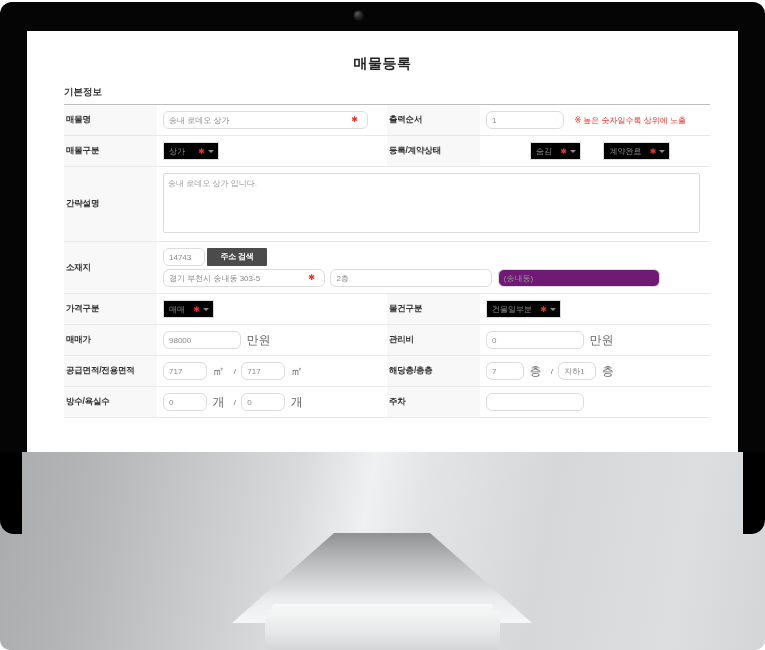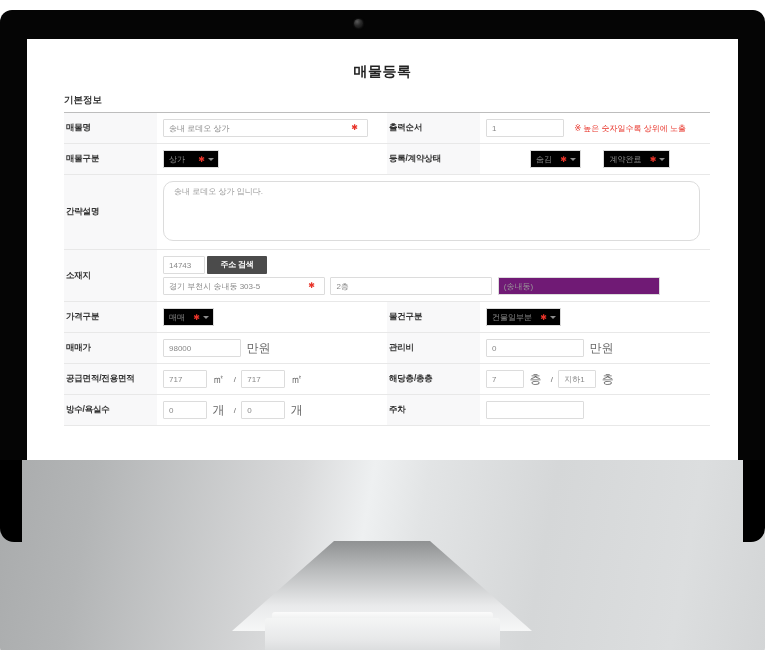--- a/index.html
+++ b/index.html
@@ -5,21 +5,21 @@
   * { box-sizing: border-box; margin: 0; padding: 0; }
   html, body {
     width: 765px; height: 650px;
     background: #ffffff;
     font-family: "Liberation Sans", "DejaVu Sans", sans-serif;
     overflow: hidden;
   }
 
   
   #monitor-frame {
-    position: absolute; left: 0; top: 8px; width: 765px; height: 490px;
+    position: absolute; left: 0; top: 0; width: 765px; height: 490px;
   }
   #monitor-bezel {
     position: absolute; left: 0; top: 2px; width: 765px; height: 450px;
     background: #050505;
     border-radius: 12px 12px 0 0;
   }
   #webcam-dot {
     position: absolute; left: 354px; top: 11px; width: 9px; height: 9px;
     border-radius: 50%;
     background: radial-gradient(circle at 35% 30%, #5a5a5a 0%, #2a2a2a 45%, #0b0b0b 100%);
@@ -109,40 +109,40 @@
   input.tf, .fakeinput {
     font-family: "Liberation Sans", sans-serif;
     font-size: 8px;
     color: #888;
     border: 1px solid #dcdcdc;
     background: #fff;
     height: 18px;
     padding: 0 5px;
     outline: none;
     vertical-align: middle;
-    border-radius: 1px;
+    border-radius: 6px;
   }
   input.tf::placeholder { color: #a9a9a9; }
   input.tf.disabled { background: #701a75; color: #999; }
 
   .w-long  { width: 200px; }
   .w-xlong { width: 205px; }
   .w-mid   { width: 78px; }
   .w-sm    { width: 44px; }
   .w-xs    { width: 38px; }
   .w-addr  { width: 162px; }
   .w-zip   { width: 42px; }
 
   textarea.ta {
     font-family: "Liberation Sans", sans-serif;
     font-size: 8px; color: #999;
     border: 1px solid #dcdcdc; background: #fff;
     width: 537px; height: 60px;
-    padding: 4px 10px; resize: none; outline: none;
-    border-radius: 10px;
+    padding: 4px 4px; resize: none; outline: none;
+    border-radius: 2px;
   }
 
   
   .sel {
     position: relative; display: inline-block;
     border: 1px solid #dcdcdc; background: #000000;
     height: 18px; line-height: 17px;
     font-size: 8px; color: #8a8a8a;
     padding: 0 28px 0 5px;
     vertical-align: middle;

